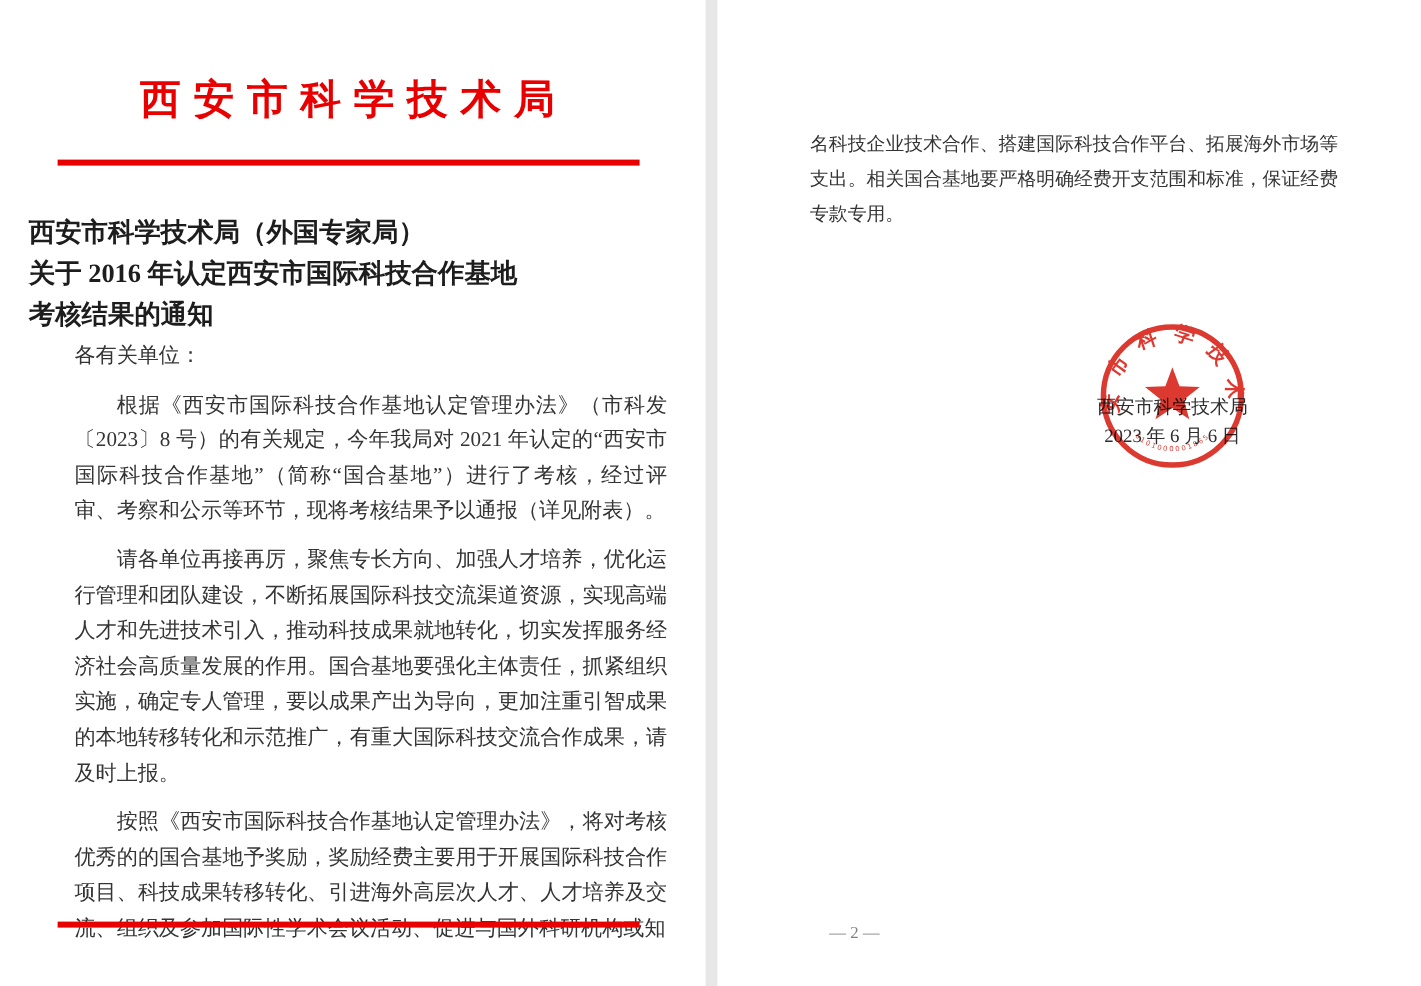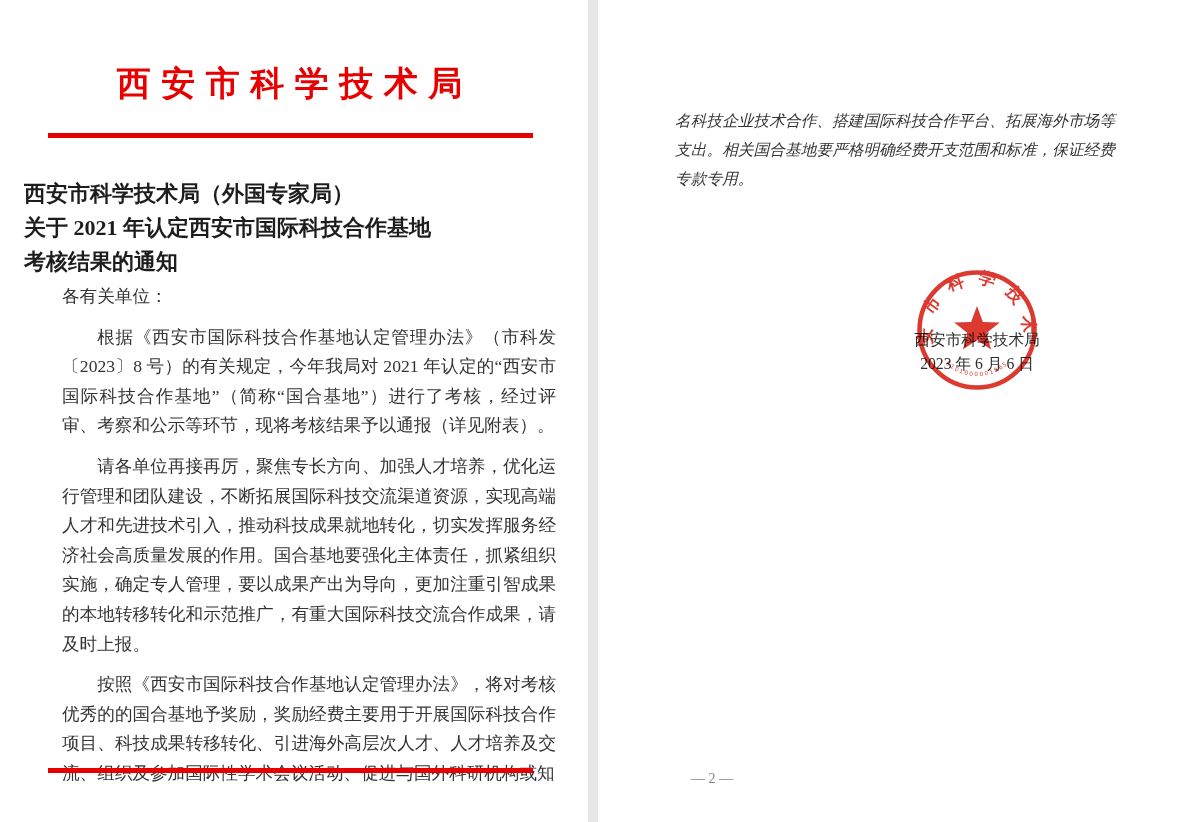--- a/index.html
+++ b/index.html
@@ -31,21 +31,21 @@
     position:absolute;left:62px;top:282px;width:494px;
     color:#343434;font-size:17.6px;line-height:29.6px;
     text-align:justify;
   }
   .body-text p{margin:0;}
   .body-text p.indent{text-indent:2em;margin-top:11px;}
 
   
   .body-text-2{
     position:absolute;left:77px;top:90px;width:440px;
-    color:#343434;font-size:15.7px;line-height:29px;text-align:justify;font-style:italic;
+    color:#343434;font-size:15.7px;line-height:29px;text-align:justify;
   }
   .attachment-line{
     position:absolute;left:77px;top:205px;width:470px;
     color:#343434;font-size:15.7px;line-height:29px;text-indent:2em;white-space:nowrap;
   }
   .signature-block{
     position:absolute;left:299px;top:328px;width:160px;
     text-align:center;color:#2e2e2e;font-size:15.7px;line-height:24px;white-space:nowrap;
   }
   .seal{
@@ -61,21 +61,21 @@
 <body>
 
 <div class="page" id="page-left">
 
   <div class="letterhead">西 安 市 科 学 技 术 局</div>
 
   <div class="red-rule rule-top"></div>
 
   <div class="doc-title">
     <div>西安市科学技术局（外国专家局）</div>
-    <div>关于 2021 年认定西安市国际科技合作基地</div>
+    <div>关于 2016 年认定西安市国际科技合作基地</div>
     <div>考核结果的通知</div>
   </div>
 
   <div class="body-text">
     <p>各有关单位：</p>
     <p class="indent">根据《西安市国际科技合作基地认定管理办法》（市科发〔2023〕8 号）的有关规定，今年我局对 2021 年认定的“西安市国际科技合作基地”（简称“国合基地”）进行了考核，经过评审、考察和公示等环节，现将考核结果予以通报（详见附表）。</p>
     <p class="indent">请各单位再接再厉，聚焦专长方向、加强人才培养，优化运行管理和团队建设，不断拓展国际科技交流渠道资源，实现高端人才和先进技术引入，推动科技成果就地转化，切实发挥服务经济社会高质量发展的作用。国合基地要强化主体责任，抓紧组织实施，确定专人管理，要以成果产出为导向，更加注重引智成果的本地转移转化和示范推广，有重大国际科技交流合作成果，请及时上报。</p>
     <p class="indent">按照《西安市国际科技合作基地认定管理办法》，将对考核优秀的的国合基地予奖励，奖励经费主要用于开展国际科技合作项目、科技成果转移转化、引进海外高层次人才、人才培养及交流、组织及参加国际性学术会议活动、促进与国外科研机构或知</p>
   </div>
 

